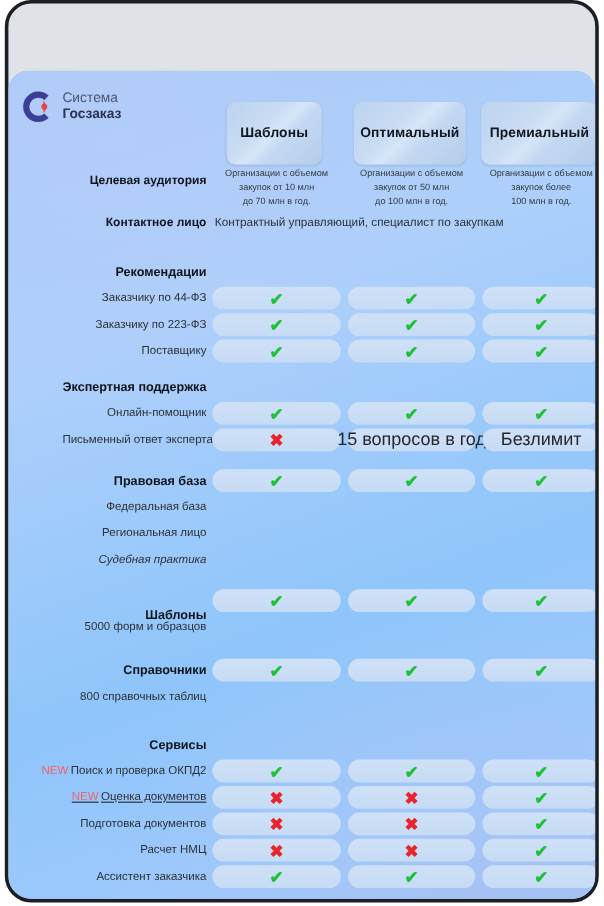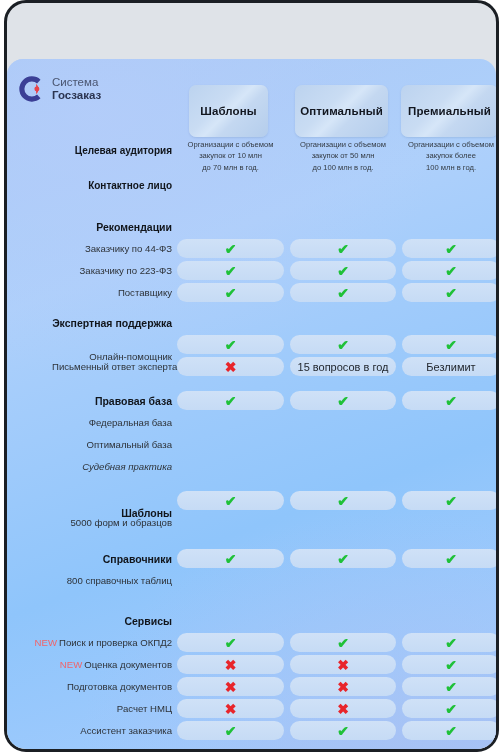--- a/index.html
+++ b/index.html
@@ -125,21 +125,21 @@
     background: linear-gradient(180deg, #cfe1f7 0%, #c6dbf5 100%);
     display: flex;
     align-items: center;
     justify-content: center;
   }
   .pill.c0 { left: 170px; width: 107px; }
   .pill.c1 { left: 283px; width: 106px; }
   .pill.c2 { left: 395px; width: 98px; }
 
   .pill-text {
-    font-size: 11px;
+    font-size: 15px;
     color: #23282f;
     white-space: nowrap;
   }
 
   .mark { font-size: 14px; line-height: 1; font-weight: 700; }
   .mark.yes { color: #1fc138; }
   .mark.no  { color: #e8252b; }
 
   
   .desc {
@@ -209,20 +209,21 @@
         </div>
       <div class="desc" id="desc-2">
           <div>Организации с объемом</div>
           <div>закупок более</div>
           <div>100 млн в год.</div>
         </div>
 
       <div class="row" style="top:121px;">
         <div class="row-label bold">Контактное лицо</div>
       </div>
+      <div id="contact-value">Контрактный управляющий, специалист по закупкам</div>
 
       <div id="sections-host">
           <div class="row" style="top: 158px;">
             <div class="row-label section" style="top: 4px;">Рекомендации</div>
           </div>
           <div class="row" style="top: 180px;">
             <div class="row-label" style="top: 4px;">Заказчику по 44-ФЗ</div>
             <div class="pill c0">
               <span class="mark yes">✔</span>
             </div>
@@ -254,21 +255,21 @@
               <span class="mark yes">✔</span>
             </div>
             <div class="pill c2">
               <span class="mark yes">✔</span>
             </div>
           </div>
           <div class="row" style="top: 254px;">
             <div class="row-label section" style="top: 4px;">Экспертная поддержка</div>
           </div>
           <div class="row" style="top: 276px;">
-            <div class="row-label" style="top: 16px; padding-left: 24px;">Онлайн-помощник</div>
+            <div class="row-label" style="top: 4px; padding-left: 24px;">Онлайн-помощник</div>
             <div class="pill c0">
               <span class="mark yes">✔</span>
             </div>
             <div class="pill c1">
               <span class="mark yes">✔</span>
             </div>
             <div class="pill c2">
               <span class="mark yes">✔</span>
             </div>
           </div>
@@ -293,21 +294,21 @@
               <span class="mark yes">✔</span>
             </div>
             <div class="pill c2">
               <span class="mark yes">✔</span>
             </div>
           </div>
           <div class="row" style="top: 354px;">
             <div class="row-label" style="top: 4px;">Федеральная база</div>
           </div>
           <div class="row" style="top: 376px;">
-            <div class="row-label" style="top: 4px;">Оптимальный база</div>
+            <div class="row-label" style="top: 4px;">Региональная лицо</div>
           </div>
           <div class="row" style="top: 398px;">
             <div class="row-label" style="top: 4px; font-style: italic;">Судебная практика</div>
           </div>
           <div class="row" style="top: 432px;">
             <div class="row-label section" style="top: 16px;">Шаблоны</div>
             <div class="pill c0">
               <span class="mark yes">✔</span>
             </div>
             <div class="pill c1">
@@ -344,21 +345,21 @@
               <span class="mark yes">✔</span>
             </div>
             <div class="pill c1">
               <span class="mark yes">✔</span>
             </div>
             <div class="pill c2">
               <span class="mark yes">✔</span>
             </div>
           </div>
           <div class="row" style="top: 596px;">
-            <div class="row-label" style="top: 4px;"><span class="badge-new">NEW</span>Оценка документов</div>
+            <div class="row-label" style="top: 4px; text-decoration: underline;"><span class="badge-new">NEW</span>Оценка документов</div>
             <div class="pill c0">
               <span class="mark no">✖</span>
             </div>
             <div class="pill c1">
               <span class="mark no">✖</span>
             </div>
             <div class="pill c2">
               <span class="mark yes">✔</span>
             </div>
           </div>

